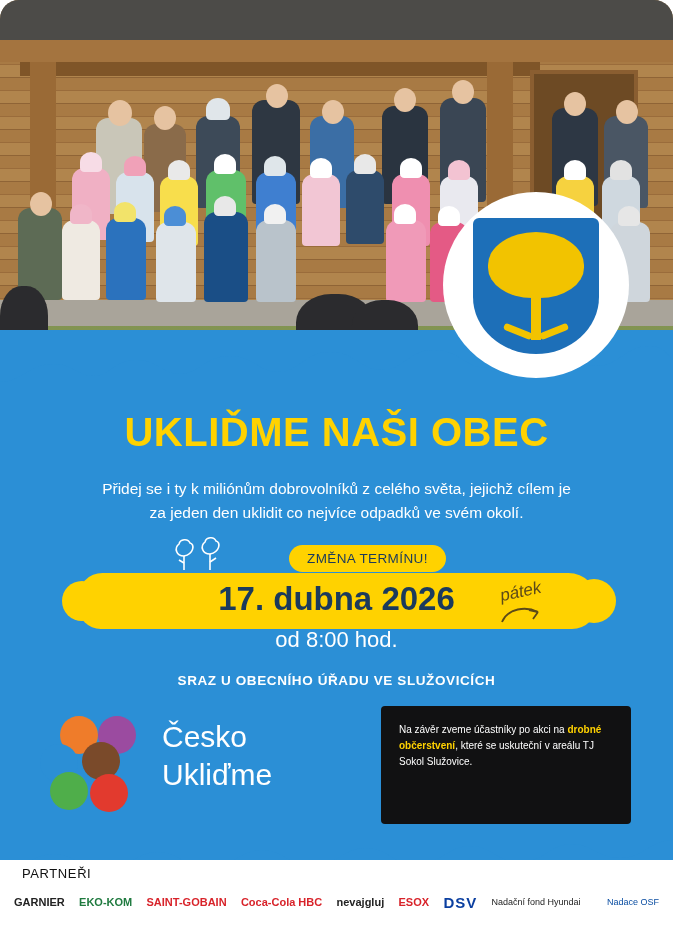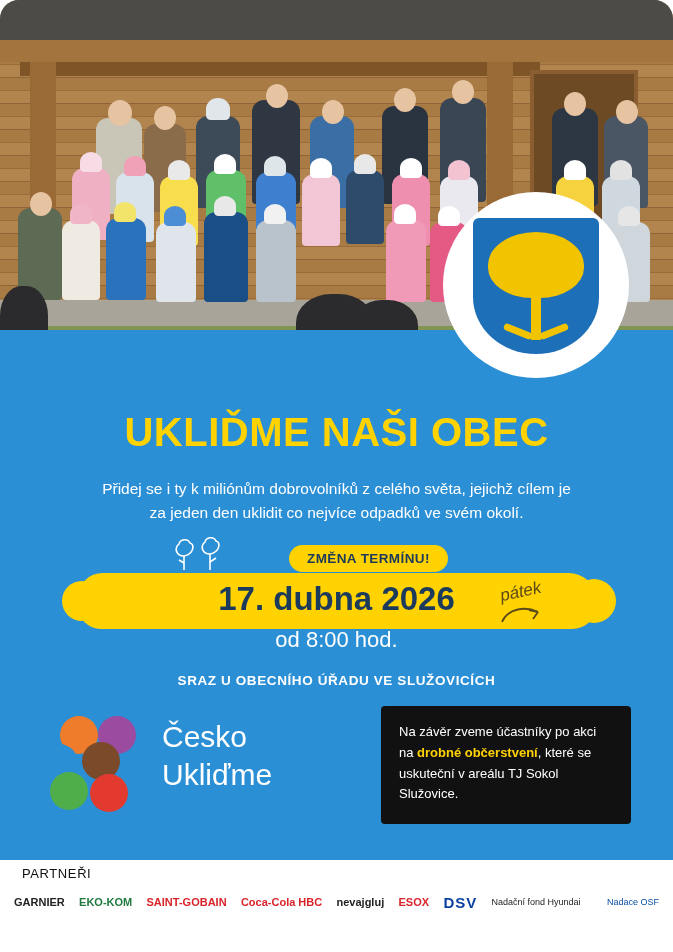--- a/index.html
+++ b/index.html
@@ -204,21 +204,21 @@
   }
 
   .termin-badge {
     position: absolute;
     z-index: 9;
     left: 289px;
     top: 545px;
     background: #ffd200;
     color: #1b3a5c;
     font-size: 13.5px;
-    font-weight: bold;
+    font-weight: normal;
     padding: 6px 18px;
     border-radius: 16px;
     letter-spacing: 0.4px;
   }
   .date-brush {
     position: absolute;
     z-index: 7;
     left: 78px;
     top: 573px;
     width: 520px;
@@ -322,21 +322,21 @@
     z-index: 8;
     left: 381px;
     top: 706px;
     width: 250px;
     height: 118px;
     background: #111112;
     border-radius: 4px 4px 4px 4px;
     padding: 16px 18px 0 18px;
     box-sizing: border-box;
     color: #ffffff;
-    font-size: 13px;
+    font-size: 10px;
     line-height: 1.6;
   }
   .note-box .hl {
     color: #ffd200;
     font-weight: bold;
   }
 
   
   .footer {
     position: absolute;

